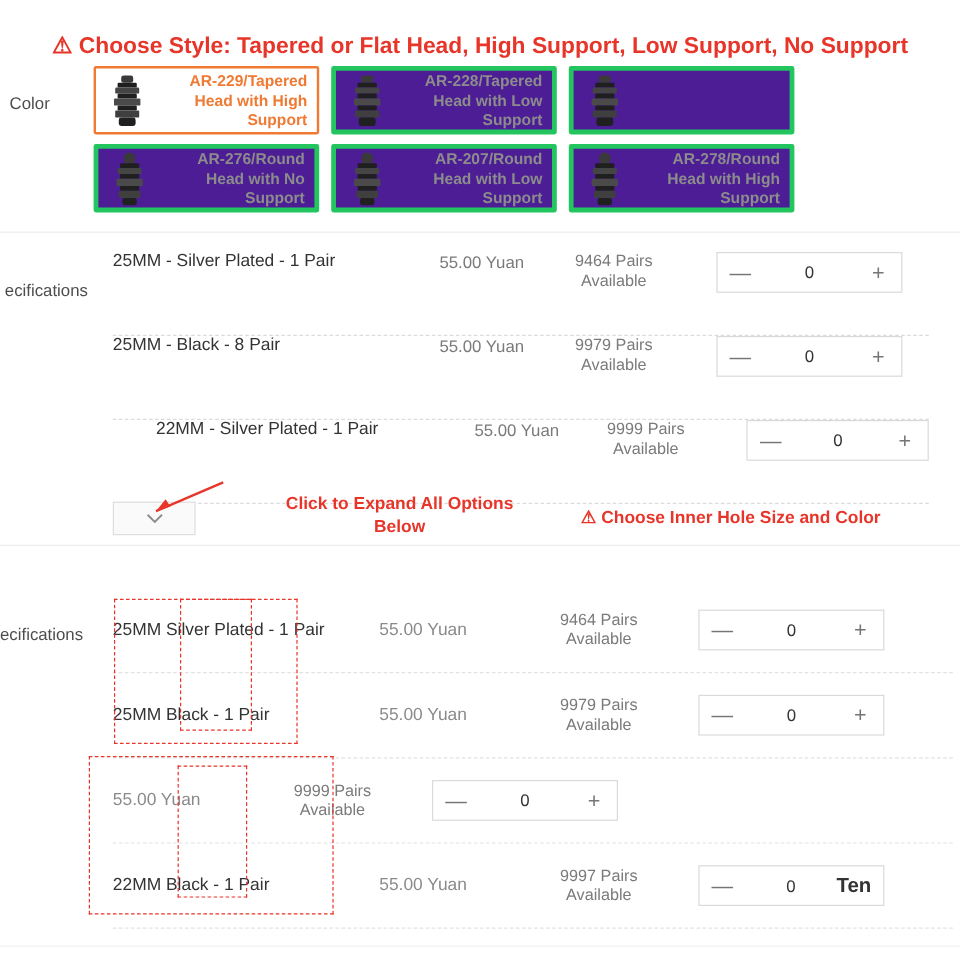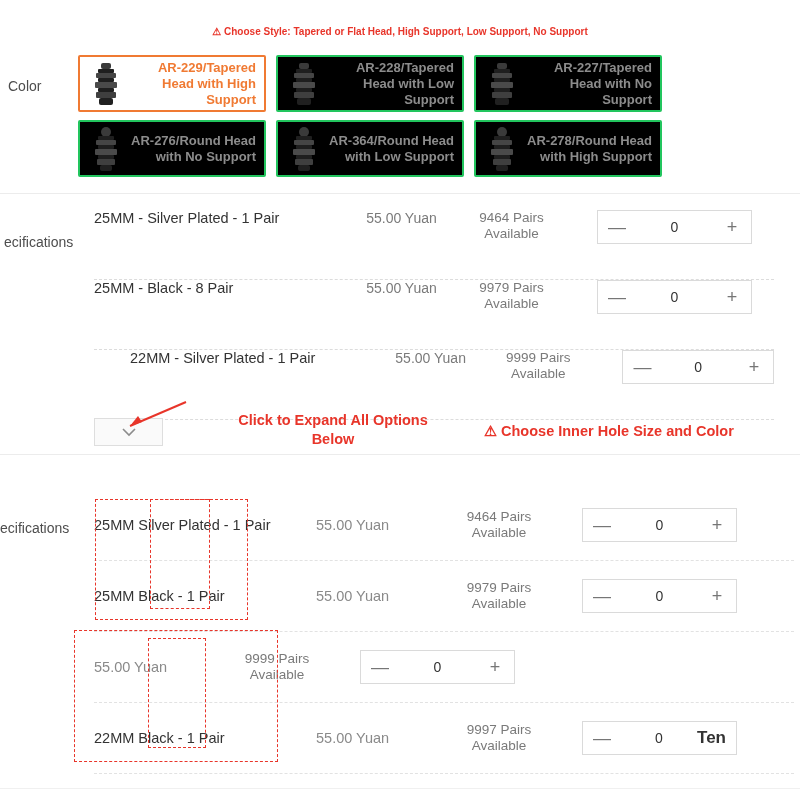--- a/index.html
+++ b/index.html
@@ -20,40 +20,40 @@
     font-size: 14.5px;
     font-family: "Liberation Sans", sans-serif;
     position: absolute;
     white-space: nowrap;
   }
   .anno-multi { white-space: normal; text-align: center; }
 
   
   #top-anno {
     top: 26px; left: 50%; transform: translateX(-50%);
-    font-size: 10px;
+    font-size: 19px;
   }
   .row-label {
     position: absolute;
     font-size: 14px;
     color: #4d4d4d;
   }
   #color-label { top: 78px; left: 8px; }
 
   .style-grid {
     position: absolute;
     top: 55px; left: 78px;
     width: 604px;
     font-weight: bold;
   }
   .style-row { display: flex; gap: 10px; margin-bottom: 8px; }
   .style-card {
     width: 188px; height: 57px;
-    border: 2px solid #22c55e;
-    background: #000000;
+    border: 4px solid #22c55e;
+    background: #4c1d95;
     border-radius: 2px;
     display: flex;
     align-items: center;
     padding: 3px 6px 3px 4px;
     position: relative;
   }
   .style-card.selected {
     border: 2px solid #f07a33;
     background: #fff;
   }
@@ -222,21 +222,20 @@
           <rect x="15" y="2" width="10" height="6" rx="2" fill="#3a3a3a"></rect>
           <rect x="12" y="8" width="16" height="4" rx="1" fill="#1f1f1f"></rect>
           <rect x="10" y="12" width="20" height="5" rx="1" fill="#454545"></rect>
           <rect x="12" y="17" width="16" height="4" rx="1" fill="#1f1f1f"></rect>
           <rect x="9" y="21" width="22" height="6" rx="1" fill="#4a4a4a"></rect>
           <rect x="12" y="27" width="16" height="4" rx="1" fill="#1f1f1f"></rect>
           <rect x="10" y="31" width="20" height="6" rx="1" fill="#3f3f3f"></rect>
           <rect x="13" y="37" width="14" height="7" rx="2" fill="#202020"></rect>
         </svg>
       </span>
-      <span class="cap">AR-227/Tapered Head with No Support</span>
     </div>
   </div>
   <div class="style-row">
     <div class="style-card">
       <span class="thumb">
         <svg class="prod" viewBox="0 0 40 46">
           <circle cx="20" cy="6" r="5" fill="#3a3a3a"></circle>
           <rect x="12" y="10" width="16" height="4" rx="1" fill="#1f1f1f"></rect>
           <rect x="10" y="14" width="20" height="5" rx="1" fill="#454545"></rect>
           <rect x="12" y="19" width="16" height="4" rx="1" fill="#1f1f1f"></rect>
@@ -254,21 +253,21 @@
           <circle cx="20" cy="6" r="5" fill="#3a3a3a"></circle>
           <rect x="12" y="10" width="16" height="4" rx="1" fill="#1f1f1f"></rect>
           <rect x="10" y="14" width="20" height="5" rx="1" fill="#454545"></rect>
           <rect x="12" y="19" width="16" height="4" rx="1" fill="#1f1f1f"></rect>
           <rect x="9" y="23" width="22" height="6" rx="1" fill="#4a4a4a"></rect>
           <rect x="12" y="29" width="16" height="4" rx="1" fill="#1f1f1f"></rect>
           <rect x="11" y="33" width="18" height="6" rx="1" fill="#3f3f3f"></rect>
           <rect x="14" y="39" width="12" height="6" rx="2" fill="#202020"></rect>
         </svg>
       </span>
-      <span class="cap">AR-364/Round Head with Low Support</span>
+      <span class="cap">AR-207/Round Head with Low Support</span>
     </div>
     <div class="style-card">
       <span class="thumb">
         <svg class="prod" viewBox="0 0 40 46">
           <circle cx="20" cy="6" r="5" fill="#3a3a3a"></circle>
           <rect x="12" y="10" width="16" height="4" rx="1" fill="#1f1f1f"></rect>
           <rect x="10" y="14" width="20" height="5" rx="1" fill="#454545"></rect>
           <rect x="12" y="19" width="16" height="4" rx="1" fill="#1f1f1f"></rect>
           <rect x="9" y="23" width="22" height="6" rx="1" fill="#4a4a4a"></rect>
           <rect x="12" y="29" width="16" height="4" rx="1" fill="#1f1f1f"></rect>

